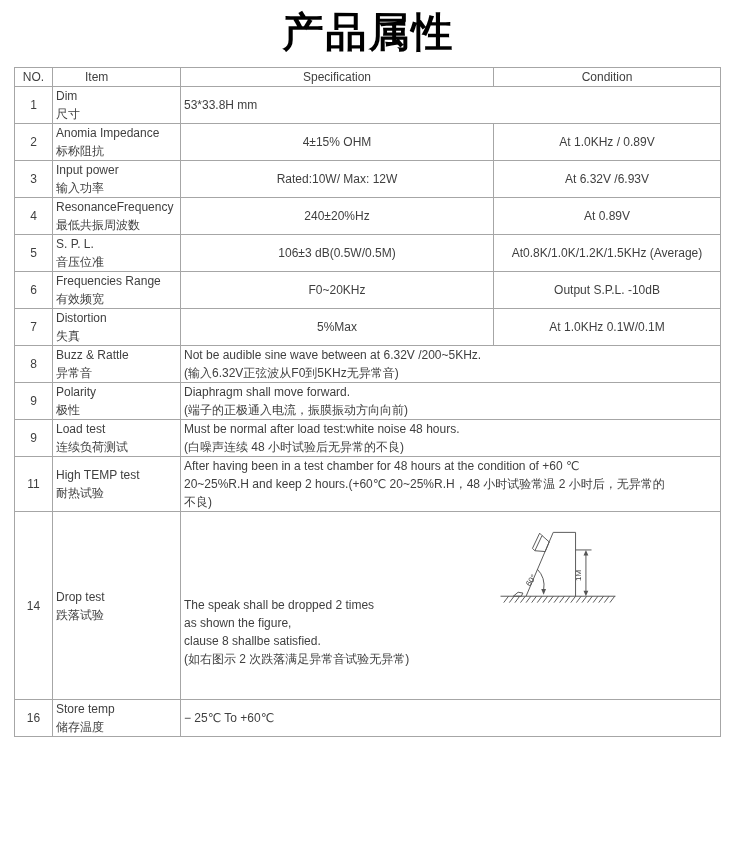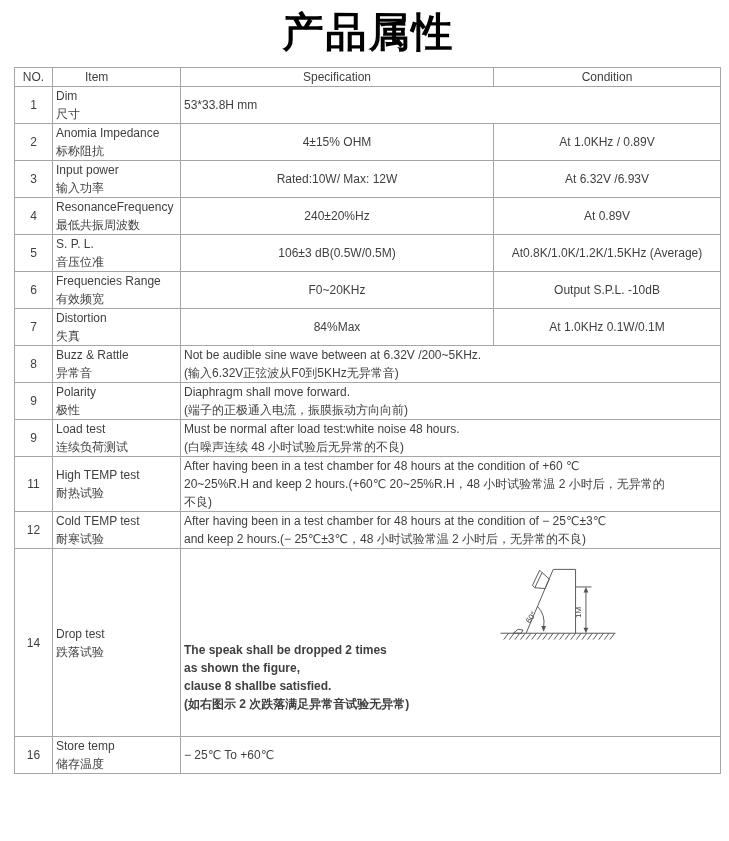--- a/index.html
+++ b/index.html
@@ -49,21 +49,21 @@
   th.h-no, th.h-spec, th.h-cond { text-align: center; }
   th.h-item { text-align: left; padding-left: 32px; }
 
   td.cell-no { text-align: center; }
   td.cell-item { text-align: left; }
   .center { text-align: center; }
   td.cell-merged { text-align: left; }
   .spec-line { white-space: nowrap; }
 
   td.figure-cell { position: relative; vertical-align: bottom; }
-  .fig-text { margin-bottom: 23px; font-weight: bold; }
+  .fig-text { margin-bottom: 31px; }
   .fig-svg { position: absolute; top: 14px; right: 98px; }
 </style>
 </head>
 <body>
 
 <div class="page">
 
   <h1 class="doc-title">产品属性</h1>
 
   <table class="spec-table">
@@ -136,21 +136,21 @@
           </td>
           <td class="cell-spec center">F0~20KHz</td>
           <td class="cell-cond center">Output S.P.L. -10dB</td>
         </tr>
         <tr style="height: 36px;">
           <td class="cell-no">7</td>
           <td class="cell-item">
             <div class="item-en">Distortion</div>
             <div class="item-zh">失真</div>
           </td>
-          <td class="cell-spec center">84%Max</td>
+          <td class="cell-spec center">5%Max</td>
           <td class="cell-cond center">At 1.0KHz 0.1W/0.1M</td>
         </tr>
         <tr style="height: 36px;">
           <td class="cell-no">8</td>
           <td class="cell-item">
             <div class="item-en">Buzz &amp; Rattle</div>
             <div class="item-zh">异常音</div>
           </td>
           <td class="cell-merged" colspan="2">
             <div class="spec-line">Not be audible sine wave between at 6.32V /200~5KHz.</div>
@@ -182,31 +182,20 @@
         <tr style="height: 54px;">
           <td class="cell-no">11</td>
           <td class="cell-item">
             <div class="item-en">High TEMP test</div>
             <div class="item-zh">耐热试验</div>
           </td>
           <td class="cell-merged" colspan="2">
             <div class="spec-line">After having been in a test chamber for 48 hours at the condition of +60 ℃</div>
             <div class="spec-line">20~25%R.H and keep 2 hours.(+60℃ 20~25%R.H，48 小时试验常温 2 小时后，无异常的</div>
             <div class="spec-line">不良)</div>
-          </td>
-        </tr>
-        <tr style="height: 36px;">
-          <td class="cell-no">12</td>
-          <td class="cell-item">
-            <div class="item-en">Cold TEMP test</div>
-            <div class="item-zh">耐寒试验</div>
-          </td>
-          <td class="cell-merged" colspan="2">
-            <div class="spec-line">After having been in a test chamber for 48 hours at the condition of − 25℃±3℃</div>
-            <div class="spec-line">and keep 2 hours.(− 25℃±3℃，48 小时试验常温 2 小时后，无异常的不良)</div>
           </td>
         </tr>
         <tr style="height: 188px;">
           <td class="cell-no">14</td>
           <td class="cell-item">
             <div class="item-en">Drop test</div>
             <div class="item-zh">跌落试验</div>
           </td>
           <td class="cell-merged figure-cell" colspan="2">
             <div class="fig-text">

